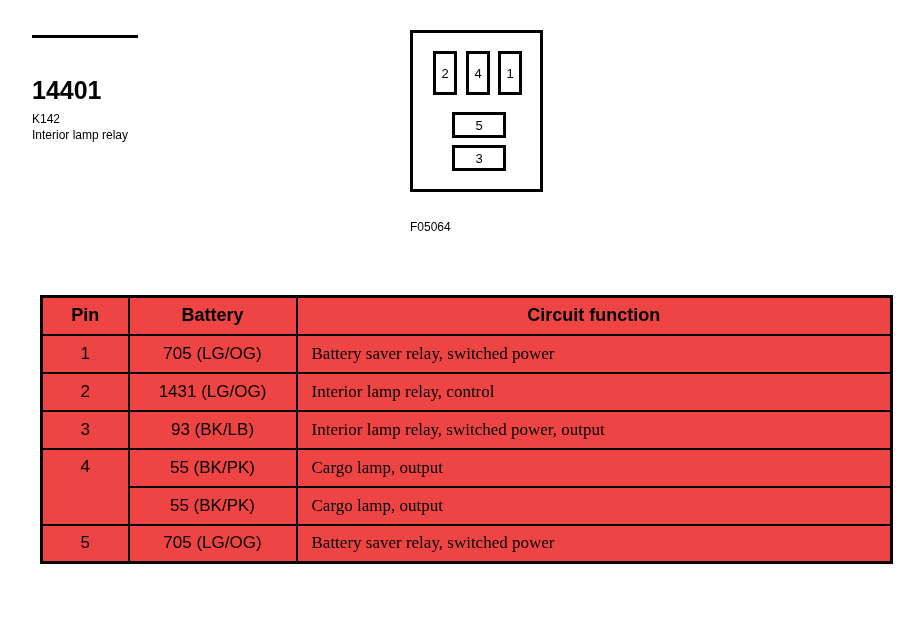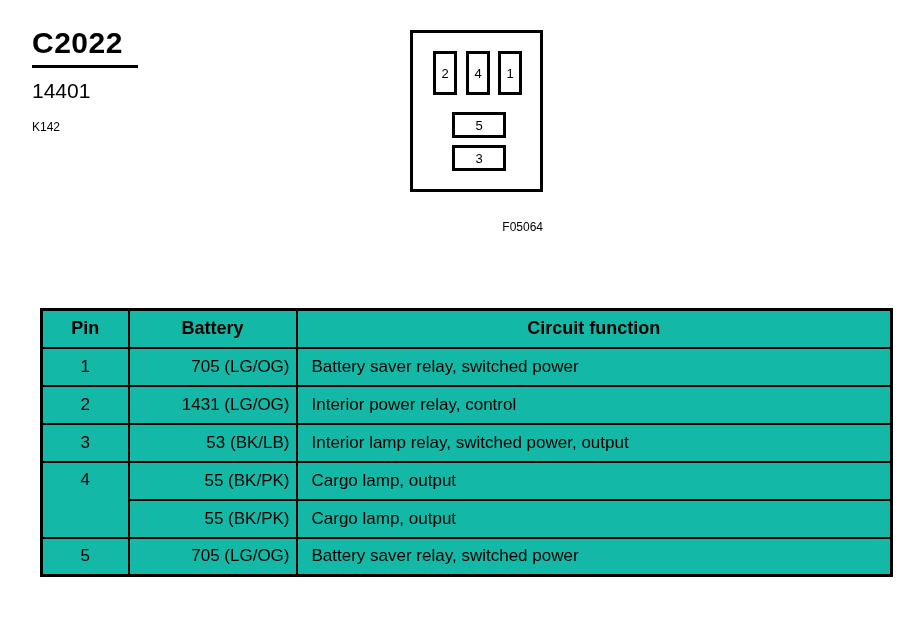--- a/index.html
+++ b/index.html
@@ -31,29 +31,29 @@
     line-height: 1;
     margin: 0;
   }
   #connector-id-underline {
     width: 106px;
     height: 3px;
     background: #000;
     margin-top: 7px;
   }
   #part-number {
-    font-size: 21px;
-    font-weight: normal;
+    font-size: 25px;
+    font-weight: bold;
     line-height: 1;
-    margin-top: 12px;
+    margin-top: 40px;
   }
   #component-code {
     font-size: 12px;
     line-height: 1.35;
-    margin-top: 18px;
+    margin-top: 8px;
   }
   #component-desc {
     font-size: 12px;
     line-height: 1.35;
   }
 
   
   #connector-diagram {
     position: absolute;
     left: 410px;
@@ -82,72 +82,72 @@
   .pin-v-3 { left: 85px; }
   .pin-horiz { width: 54px; height: 26px; left: 39px; }
   .pin-h-1 { top: 79px; }
   .pin-h-2 { top: 112px; }
 
   #figure-caption {
     position: absolute;
     left: 410px;
     top: 220px;
     width: 133px;
-    text-align: right;
+    text-align: left;
     font-size: 12px;
   }
 
   
   #pinout-table {
     position: absolute;
     left: 40px;
-    top: 308px;
+    top: 295px;
     width: 850px;
     border-collapse: collapse;
     table-layout: fixed;
-    background: #14b8a6;
+    background: #ef4444;
   }
   #pinout-table col.col-pin { width: 87px; }
   #pinout-table col.col-circuit { width: 168px; }
   #pinout-table col.col-function { width: 595px; }
 
   #pinout-table th,
   #pinout-table td {
     border: 2px solid #000;
     height: 38px;
     padding: 0 6px;
     font-size: 17px;
     vertical-align: middle;
     box-sizing: border-box;
   }
   #pinout-table th {
     font-weight: bold;
     text-align: center;
     font-size: 18px;
   }
   #pinout-table td.cell-pin { text-align: center; }
-  #pinout-table td.cell-circuit { text-align: right; }
-  #pinout-table td.cell-function { text-align: left; padding-left: 14px; }
+  #pinout-table td.cell-circuit { text-align: center; }
+  #pinout-table td.cell-function { text-align: left; padding-left: 14px; font-family: Liberation Serif, serif; }
   #pinout-table td.span-pin {
     vertical-align: top;
     padding-top: 7px;
   }
   #pinout-table .outer-left { border-left-width: 3px; }
   #pinout-table .outer-right { border-right-width: 3px; margin-left: 10px; }
   #pinout-table tr.row-head th { border-top-width: 3px; }
   #pinout-table tr.row-last td { border-bottom-width: 3px; }
 </style>
 </head>
 <body>
 
 <div id="header-block">
-  <div id="connector-id">C2022</div>
   <div id="connector-id-underline"></div>
   <div id="part-number">14401</div>
   <div id="component-code">K142</div>
+  <div id="component-desc">Interior lamp relay</div>
 </div>
 
 <div id="connector-diagram">
   <div class="pin-box pin-vert pin-v-1">2</div>
   <div class="pin-box pin-vert pin-v-2">4</div>
   <div class="pin-box pin-vert pin-v-3">1</div>
   <div class="pin-box pin-horiz pin-h-1">5</div>
   <div class="pin-box pin-horiz pin-h-2">3</div>
 </div>
 
@@ -168,25 +168,25 @@
   </thead>
   <tbody>
     <tr>
       <td class="cell-pin outer-left">1</td>
       <td class="cell-circuit">705 (LG/OG)</td>
       <td class="cell-function outer-right">Battery saver relay, switched power</td>
     </tr>
     <tr>
       <td class="cell-pin outer-left">2</td>
       <td class="cell-circuit">1431 (LG/OG)</td>
-      <td class="cell-function outer-right">Interior power relay, control</td>
+      <td class="cell-function outer-right">Interior lamp relay, control</td>
     </tr>
     <tr>
       <td class="cell-pin outer-left">3</td>
-      <td class="cell-circuit">53 (BK/LB)</td>
+      <td class="cell-circuit">93 (BK/LB)</td>
       <td class="cell-function outer-right">Interior lamp relay, switched power, output</td>
     </tr>
     <tr>
       <td class="cell-pin span-pin outer-left" rowspan="2">4</td>
       <td class="cell-circuit">55 (BK/PK)</td>
       <td class="cell-function outer-right">Cargo lamp, output</td>
     </tr>
     <tr>
       <td class="cell-circuit">55 (BK/PK)</td>
       <td class="cell-function outer-right">Cargo lamp, output</td>

